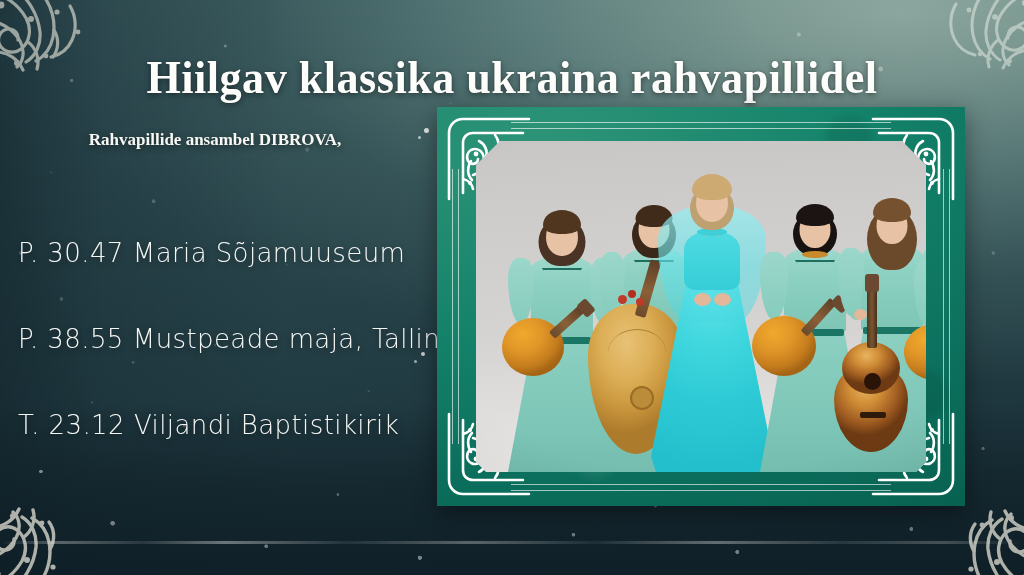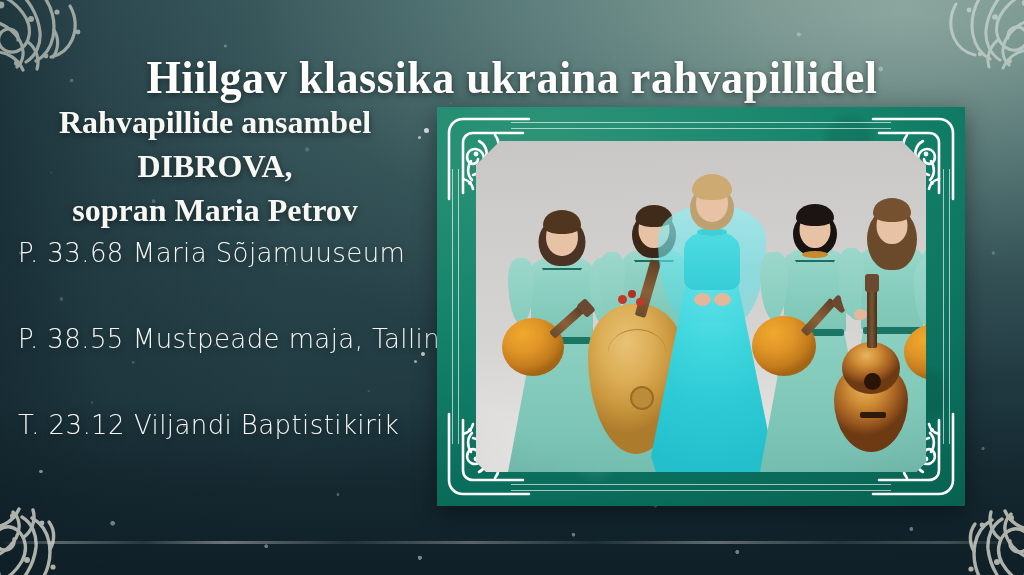--- a/index.html
+++ b/index.html
@@ -121,26 +121,26 @@
     letter-spacing: .5px;
     color: #fdfdfb;
     transform: scaleX(.94);
     text-shadow: 0 2px 7px rgba(0,0,0,.45), 0 0 2px rgba(0,0,0,.25);
     white-space: nowrap;
   }
 
   .subtitle {
     position: absolute;
     left: 0;
-    top: 100px;
+    top: 128px;
     width: 430px;
     text-align: center;
     font-family: "Liberation Serif", serif;
     font-weight: 700;
-    font-size: 32px;
+    font-size: 17px;
     line-height: 1.38;
     color: #f7f7f3;
     text-shadow: 0 2px 6px rgba(0,0,0,.5);
   }
   .subtitle .line2 { display: block; }
 
   .events {
     position: absolute;
     left: 18px;
     top: 240px;
@@ -441,26 +441,25 @@
 
   <div class="fleck" style="left:424px;top:128px;width:5px;height:5px;"></div>
   <div class="fleck" style="left:418px;top:136px;width:3px;height:3px;opacity:.7;"></div>
   <div class="fleck" style="left:421px;top:352px;width:4px;height:4px;opacity:.8;"></div>
   <div class="fleck" style="left:414px;top:360px;width:3px;height:3px;opacity:.6;"></div>
 
   <h1 class="title">Hiilgav klassika ukraina rahvapillidel</h1>
 
   <div class="subtitle">
     <span>Rahvapillide ansambel DIBROVA,</span>
-    <span class="line2">sopran Maria Petrov</span>
   </div>
 
   <div class="events">
     <div class="event-line">
-      <span class="date">P. 33.68</span><span class="venue">Maria Sõjamuuseum</span>
+      <span class="date">P. 30.47</span><span class="venue">Maria Sõjamuuseum</span>
     </div>
     <div class="event-line">
       <span class="date">P. 38.55</span><span class="venue">Mustpeade maja,  Tallinn</span>
     </div>
     <div class="event-line">
       <span class="date">T. 23.12</span><span class="venue">Viljandi  Baptistikirik</span>
     </div>
   </div>
 
   <div class="photo-frame">

